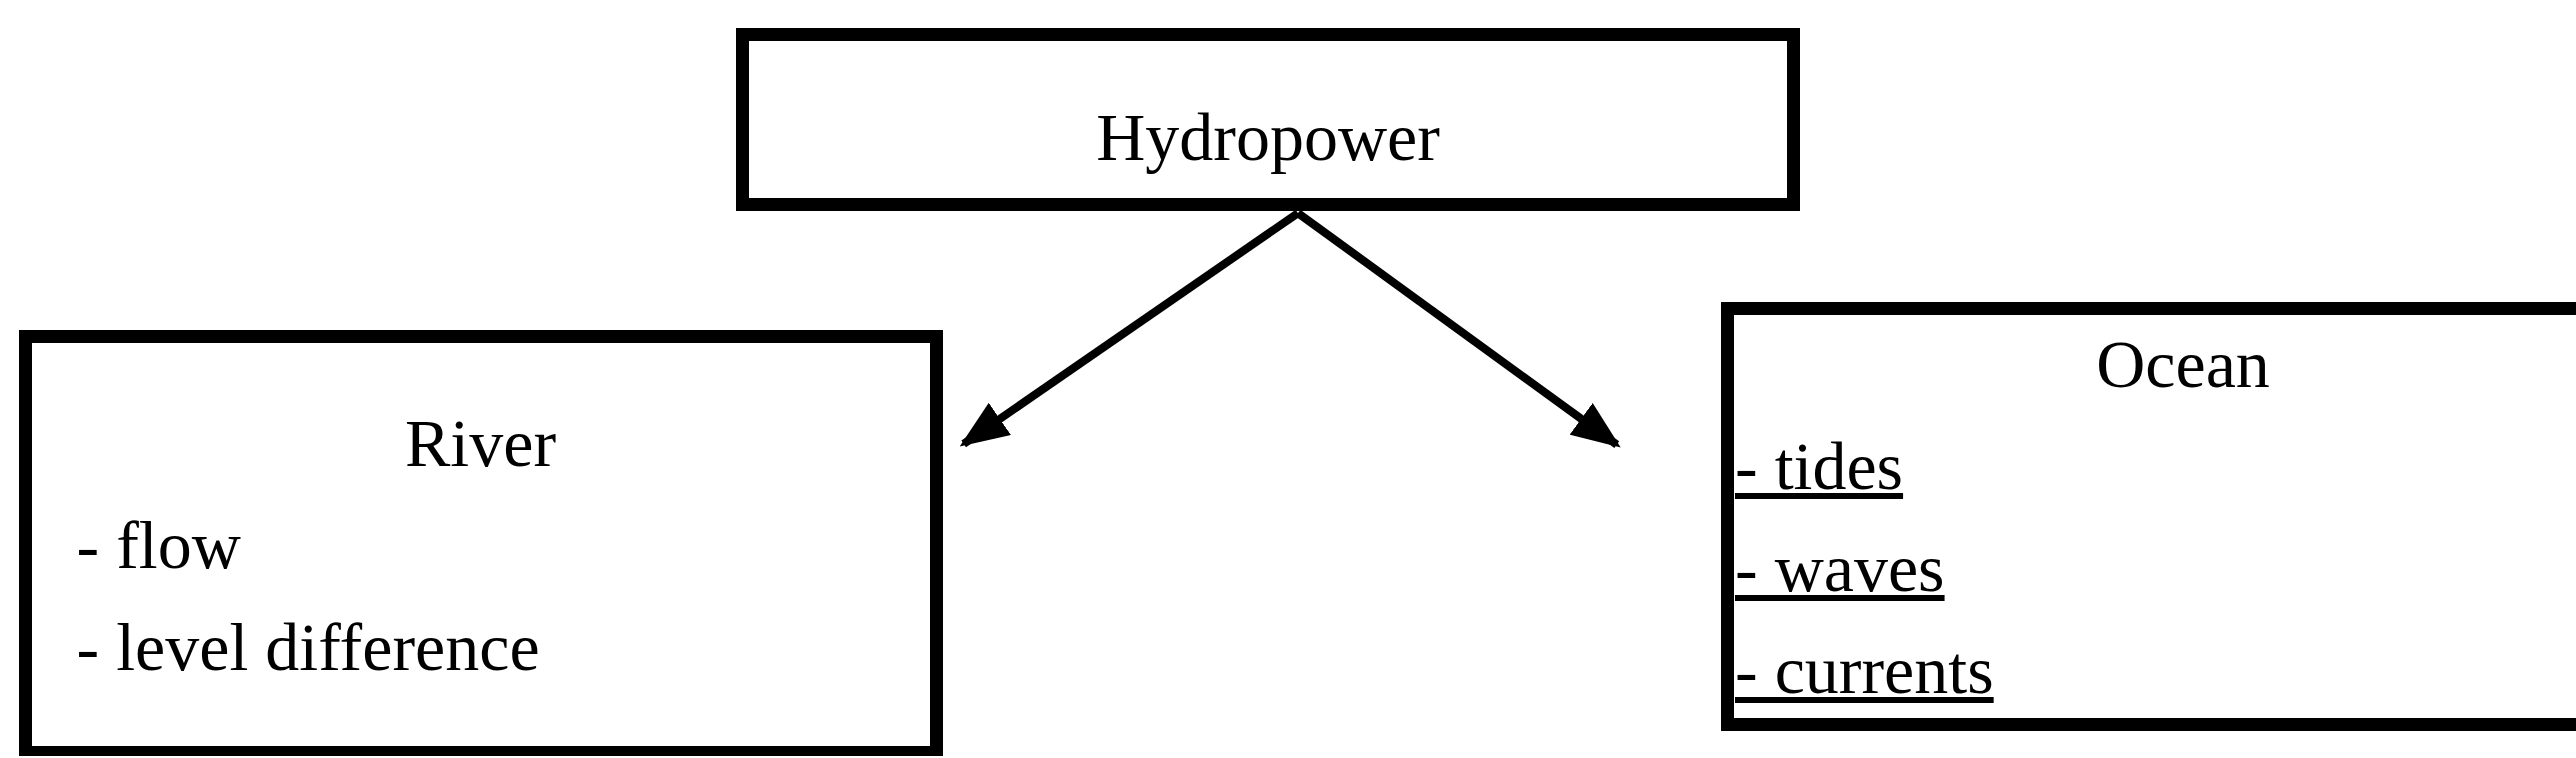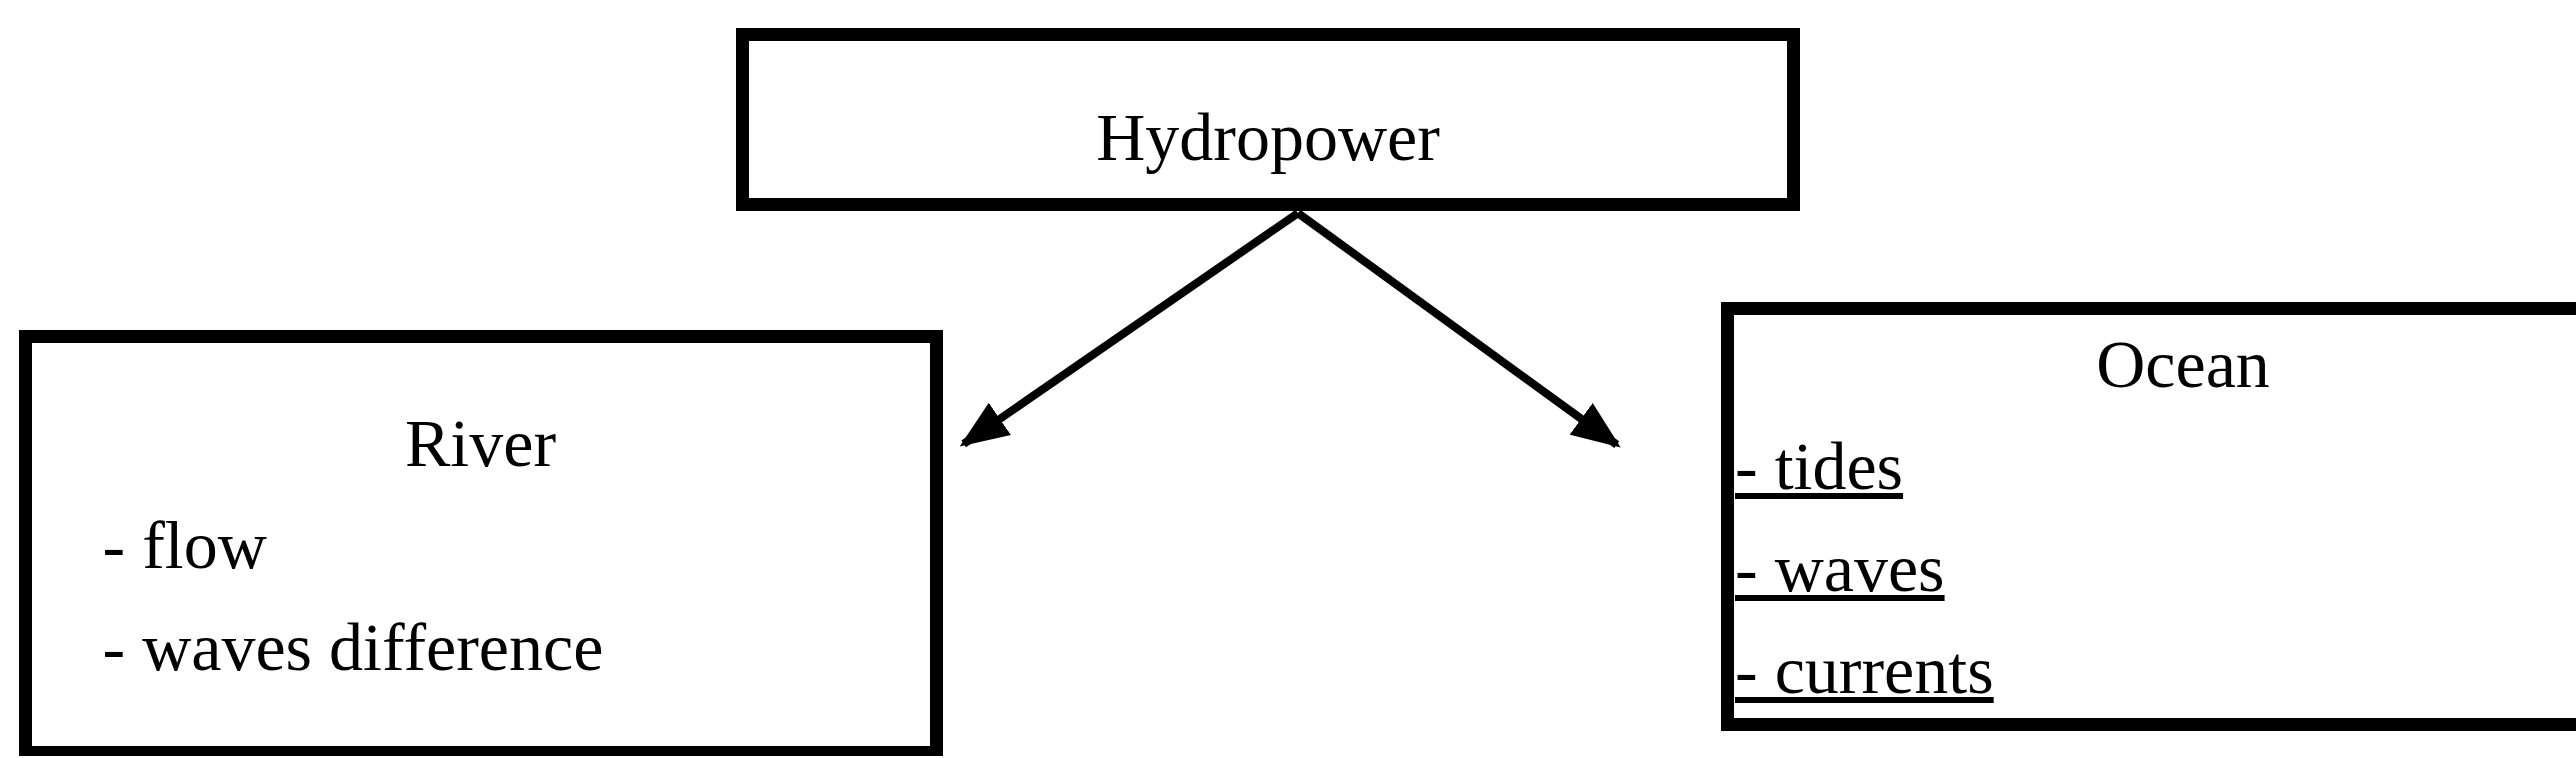--- a/index.html
+++ b/index.html
@@ -46,21 +46,21 @@
   .node-right {
     left: 1721px;
     top: 302px;
     width: 924px;
     height: 429px;
   }
   .node-title {
     text-align: center;
   }
   .node-left .node-item {
-    padding-left: 71px;
+    padding-left: 45px;
   }
   .node-right .node-item {
     padding-left: 1px;
     text-decoration: underline;
   }
   .connector-layer {
     position: absolute;
     left: 0;
     top: 0;
     width: 2576px;
@@ -83,21 +83,21 @@
     <line x1="1755" y1="288" x2="2186" y2="601" stroke="#000000" stroke-width="11" marker-end="url(#arrowhead)"></line>
   </svg>
 
   <div class="node node-root">
     <div class="node-title">Hydropower</div>
   </div>
 
   <div class="node node-left">
     <div class="node-title">River</div>
     <div class="node-item">- flow</div>
-    <div class="node-item">- waves difference</div>
+    <div class="node-item">- level difference</div>
   </div>
 
   <div class="node node-right">
     <div class="node-title">Ocean</div>
     <div class="node-item">- tides</div>
     <div class="node-item">- waves</div>
     <div class="node-item">- currents</div>
   </div>
 
 </div>

